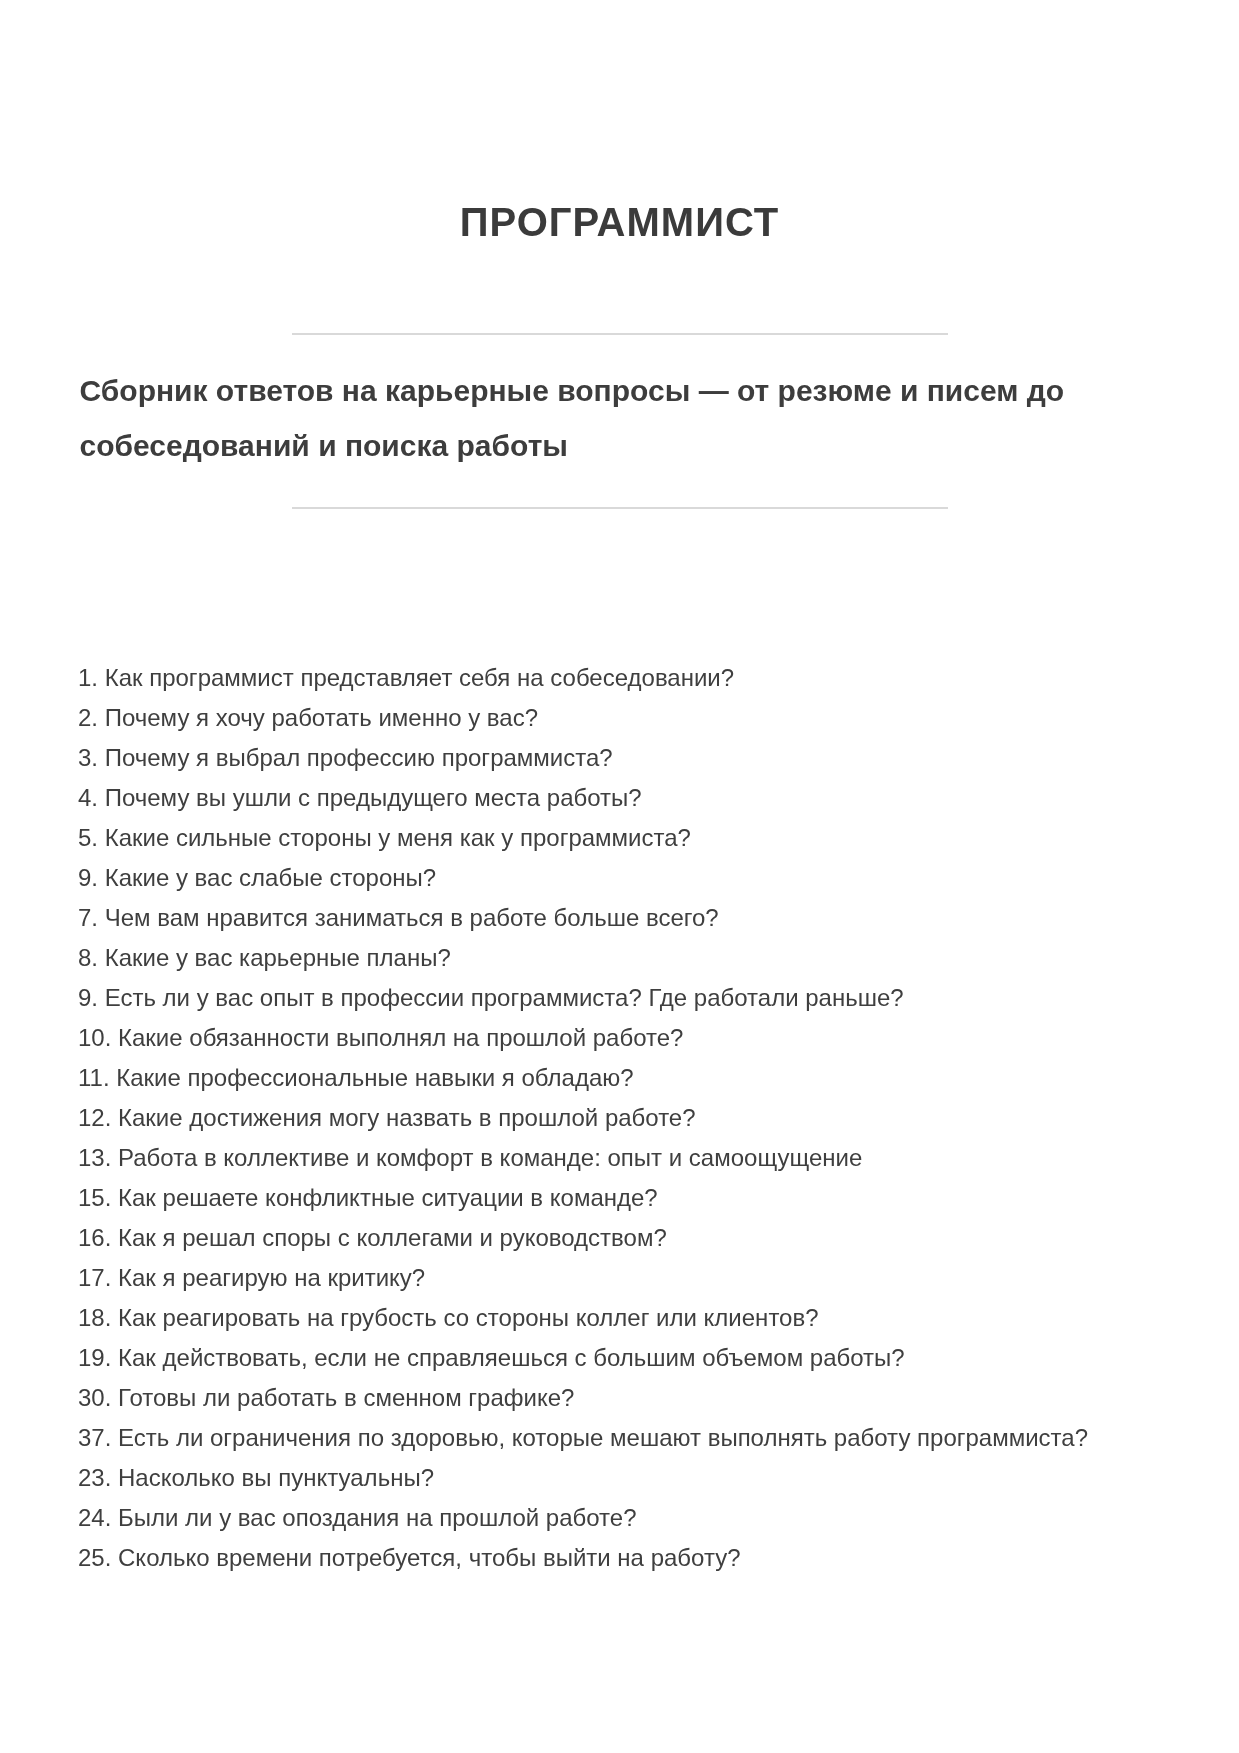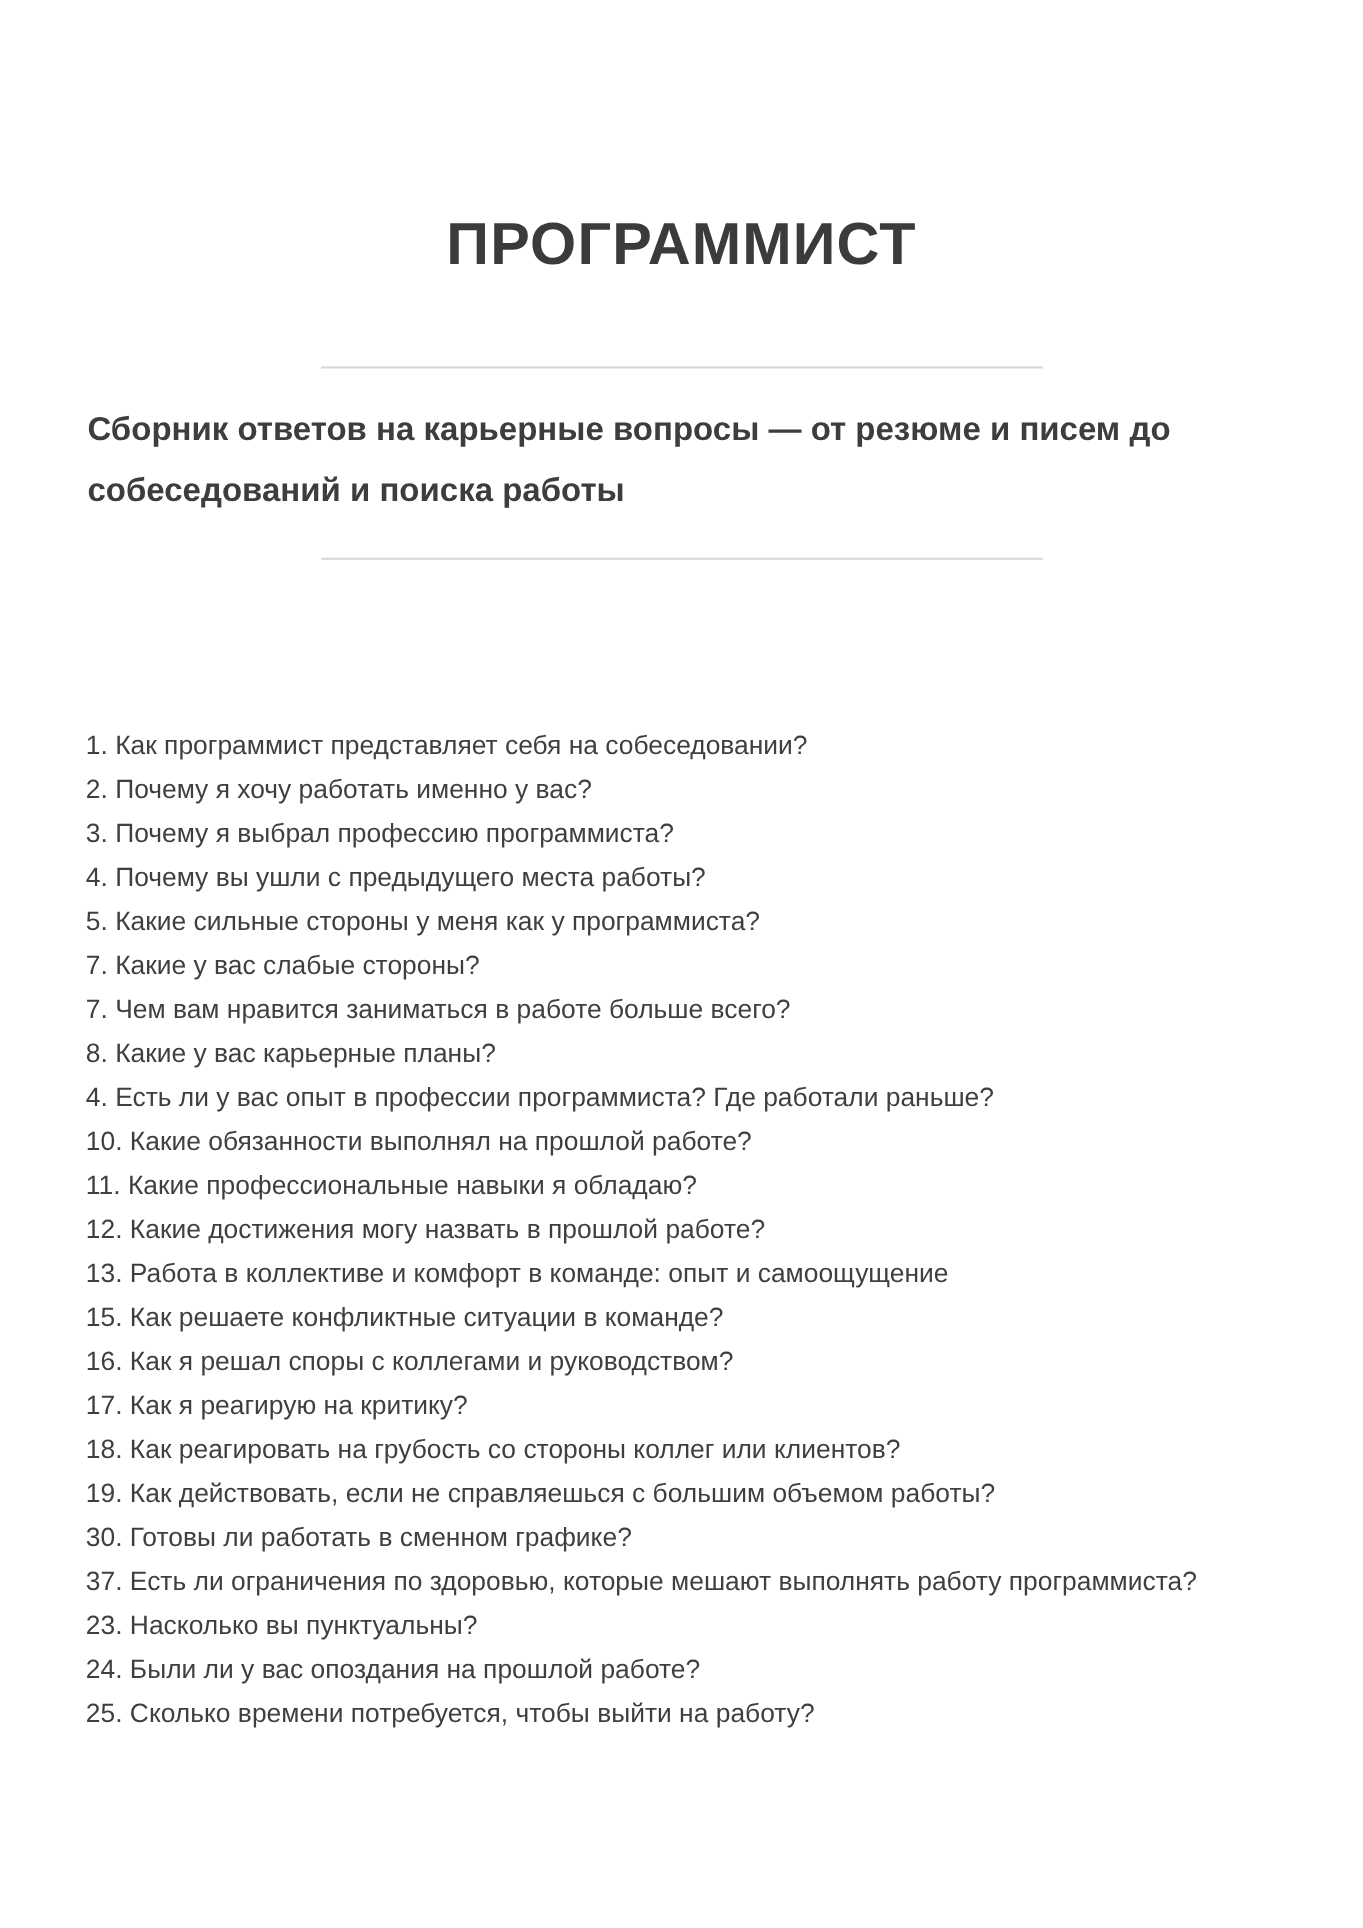--- a/index.html
+++ b/index.html
@@ -14,21 +14,21 @@
     margin: 0 auto;
     background: #ffffff;
     font-family: "Liberation Sans", sans-serif;
     color: #3b3b3b;
     overflow: hidden;
     box-sizing: border-box;
   }
   .doc-title {
     margin: 0;
     padding-top: 195px;
-    font-size: 54px;
+    font-size: 40px;
     line-height: 55px;
     font-weight: 700;
     letter-spacing: 1px;
     text-align: center;
     color: #3b3b3b;
   }
   .divider {
     border: none;
     border-top: 2px solid #d9d9d9;
     width: 656px;
@@ -73,24 +73,24 @@
   <h2 class="doc-subtitle">Сборник ответов на карьерные вопросы — от резюме и писем до собеседований и поиска работы</h2>
 
   <hr class="divider divider-bottom">
 
   <ol class="question-list">
       <li>1. Как программист представляет себя на собеседовании?</li>
       <li>2. Почему я хочу работать именно у вас?</li>
       <li>3. Почему я выбрал профессию программиста?</li>
       <li>4. Почему вы ушли с предыдущего места работы?</li>
       <li>5. Какие сильные стороны у меня как у программиста?</li>
-      <li>7. Какие у вас слабые стороны?</li>
+      <li>9. Какие у вас слабые стороны?</li>
       <li>7. Чем вам нравится заниматься в работе больше всего?</li>
       <li>8. Какие у вас карьерные планы?</li>
-      <li>4. Есть ли у вас опыт в профессии программиста? Где работали раньше?</li>
+      <li>9. Есть ли у вас опыт в профессии программиста? Где работали раньше?</li>
       <li>10. Какие обязанности выполнял на прошлой работе?</li>
       <li>11. Какие профессиональные навыки я обладаю?</li>
       <li>12. Какие достижения могу назвать в прошлой работе?</li>
       <li>13. Работа в коллективе и комфорт в команде: опыт и самоощущение</li>
       <li>15. Как решаете конфликтные ситуации в команде?</li>
       <li>16. Как я решал споры с коллегами и руководством?</li>
       <li>17. Как я реагирую на критику?</li>
       <li>18. Как реагировать на грубость со стороны коллег или клиентов?</li>
       <li>19. Как действовать, если не справляешься с большим объемом работы?</li>
       <li>30. Готовы ли работать в сменном графике?</li>

